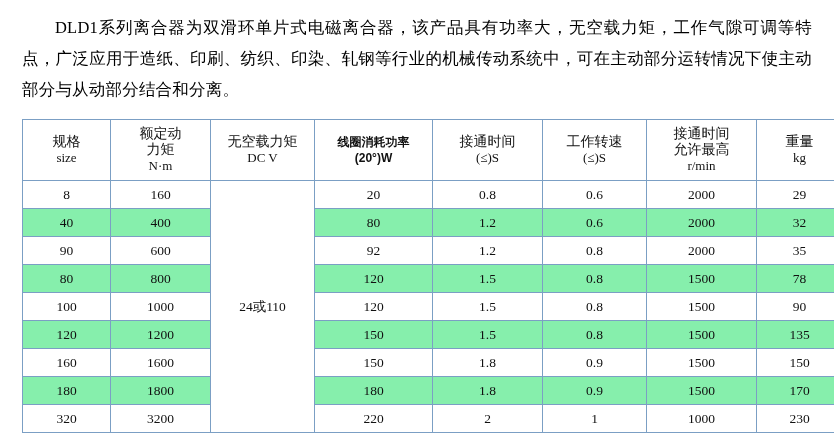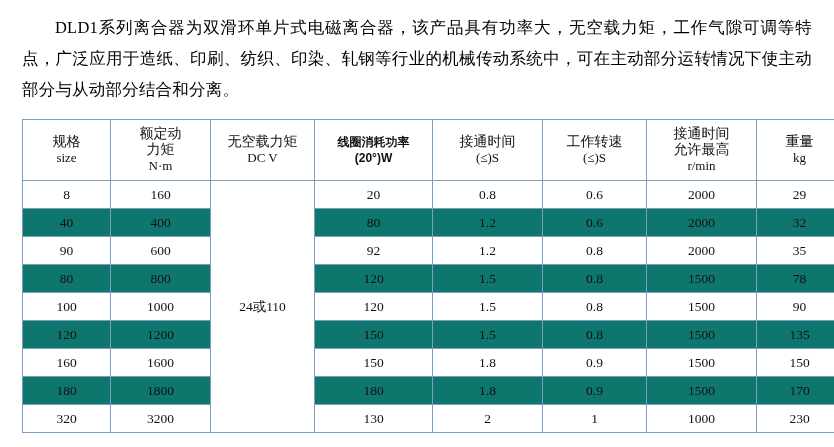--- a/index.html
+++ b/index.html
@@ -64,21 +64,21 @@
     font-weight: bold;
     font-family: "Liberation Sans", "DejaVu Sans", sans-serif;
     font-size: 12px;
   }
   tbody td {
     height: 27px;
     font-family: "Liberation Serif", "DejaVu Serif", serif;
     font-size: 14px;
   }
   tbody tr.alt td {
-    background: #0f766e;
+    background: #86efac;
   }
   tbody tr.norm td {
     background: #ffffff;
   }
   td.voltage {
     font-size: 14px;
     background: #ffffff !important;
   }
   .col1 { width: 88px; }
   .col2 { width: 100px; }
@@ -215,21 +215,21 @@
           <td>1800</td>
           <td>180</td>
           <td>1.8</td>
           <td>0.9</td>
           <td>1500</td>
           <td>170</td>
         </tr>
         <tr class="norm">
           <td>320</td>
           <td>3200</td>
-          <td>130</td>
+          <td>220</td>
           <td>2</td>
           <td>1</td>
           <td>1000</td>
           <td>230</td>
         </tr>
       </tbody>
   </table>
 
 </div>
 

